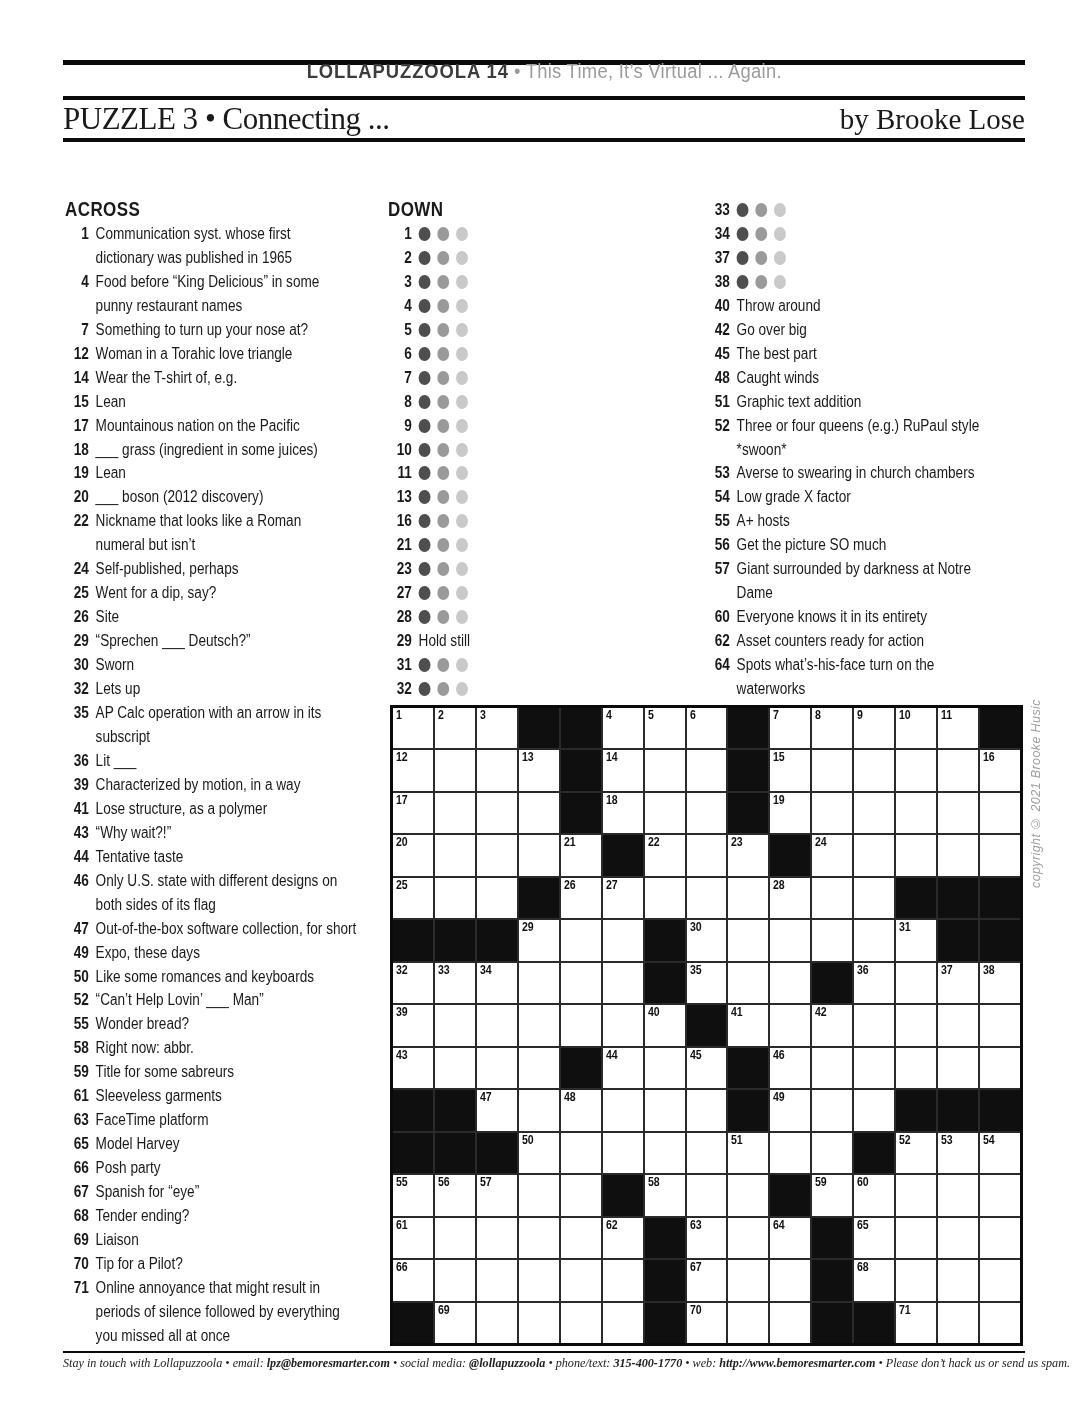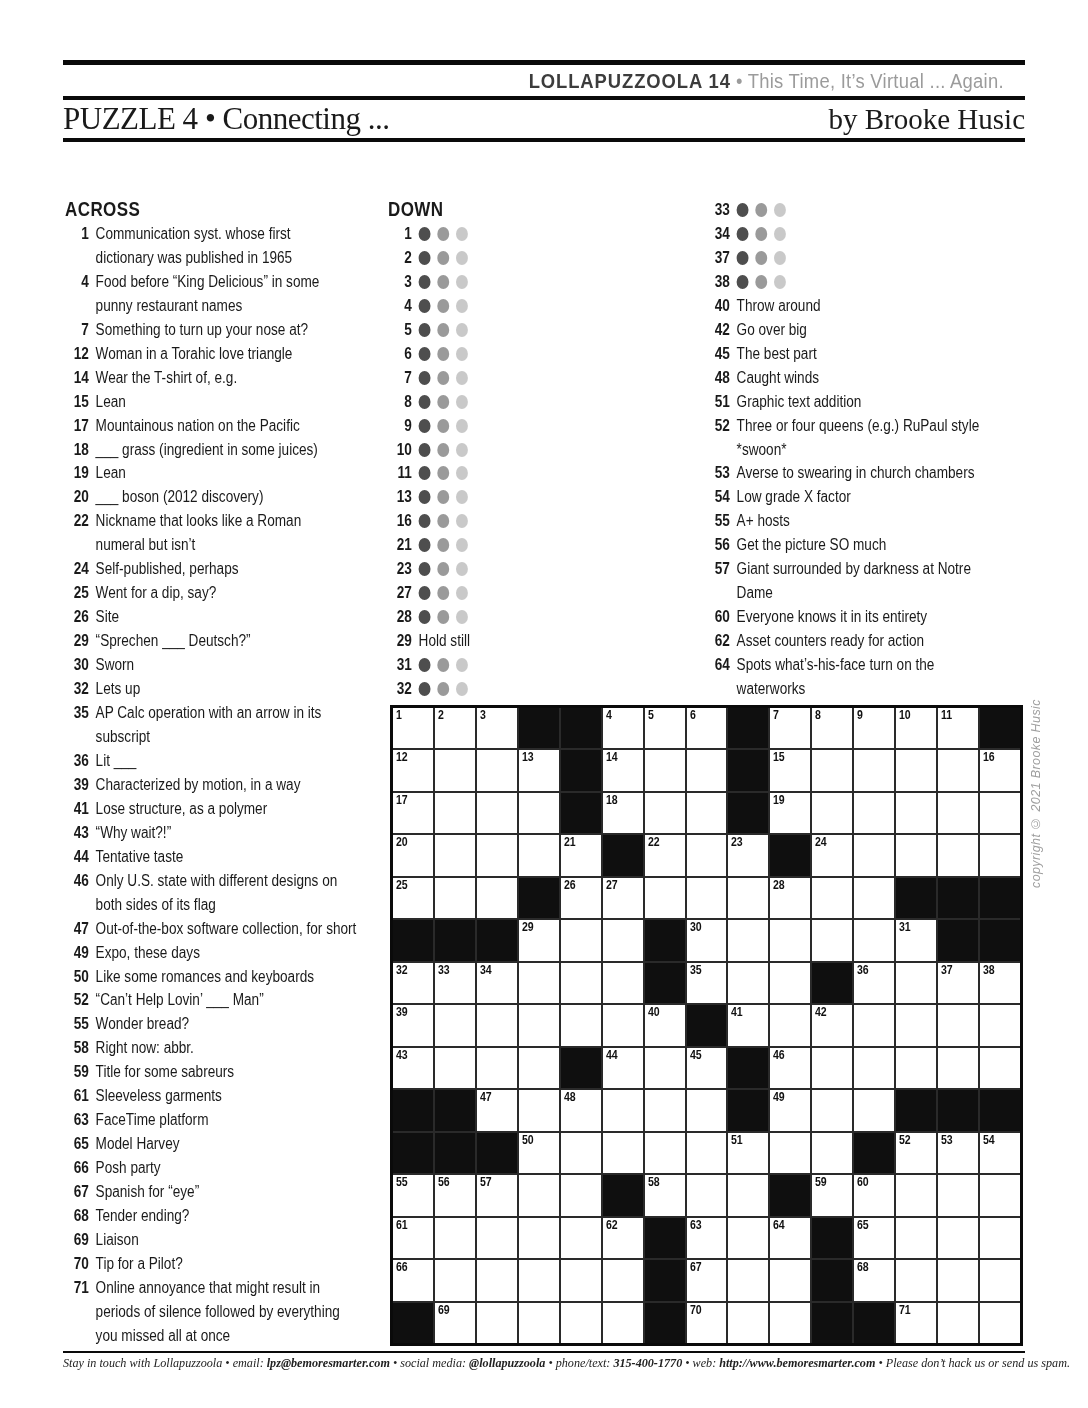--- a/index.html
+++ b/index.html
@@ -8,22 +8,22 @@
     background:#ffffff; font-family:"Liberation Sans",sans-serif; color:#1a1a1a;
     overflow:hidden;
   }
   .rule { position:absolute; left:63px; width:962px; background:#0a0a0a; }
   .rule-top    { top:60px;  height:5px; }
   .rule-title1 { top:96px;  height:4px; }
   .rule-title2 { top:138px; height:4px; }
   .rule-footer { top:1351px; height:2px; }
 
   
-  .banner { position:absolute; left:63px; top:66px; width:962px; height:30px;
-    display:flex; align-items:center; justify-content:flex-end; }
+  .banner { position:absolute; left:63px; top:56px; width:962px; height:30px;
+    display:flex; align-items:center; justify-content:center; }
   .banner .inner { white-space:nowrap; transform:scaleX(.92); font-size:20px; }
   .banner-title { font-weight:700; color:#3c3c3c; letter-spacing:1px; }
   .banner-sub   { color:#9b9b9b; letter-spacing:.3px; }
 
   
   .titlerow { position:absolute; left:63px; top:101px; width:962px; height:36px;
     display:flex; justify-content:space-between; align-items:baseline;
     font-family:"Liberation Serif",serif; }
   .title { font-size:31px; letter-spacing:-.5px; }
   .title .bold { font-weight:400; }
@@ -94,22 +94,22 @@
   <div class="banner">
     <div class="inner">
       <span class="banner-title">LOLLAPUZZOOLA 14</span>
       <span class="banner-sub">• This Time, It’s Virtual ... Again.</span>
     </div>
   </div>
 
   <div class="rule rule-title1"></div>
 
   <div class="titlerow">
-    <div class="title"><span>PUZZLE 4</span> <span class="bold">• Connecting ...</span></div>
-    <div class="byline">by Brooke Husic</div>
+    <div class="title"><span>PUZZLE 3</span> <span class="bold">• Connecting ...</span></div>
+    <div class="byline">by Brooke Lose</div>
   </div>
 
   <div class="rule rule-title2"></div>
 
 
 
   <div class="col col-across">
     <div class="cond">
       <div class="col-header">ACROSS</div>
       <div id="across-list">

